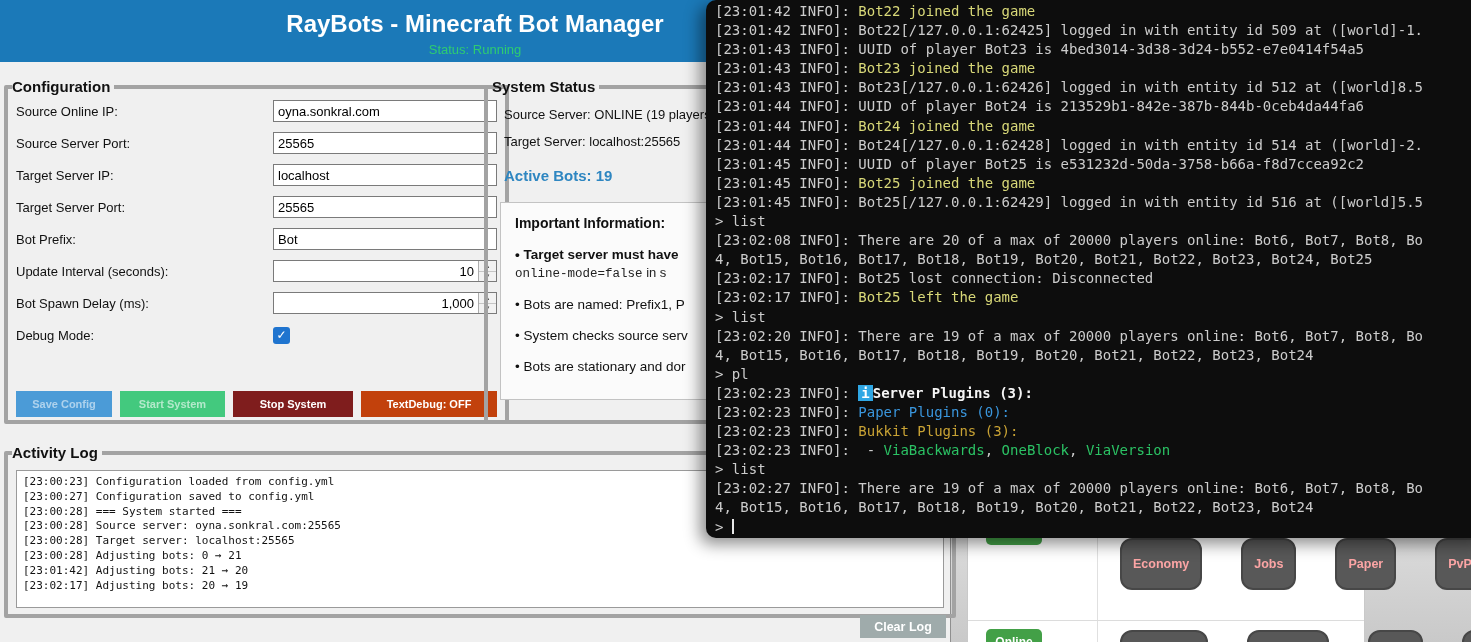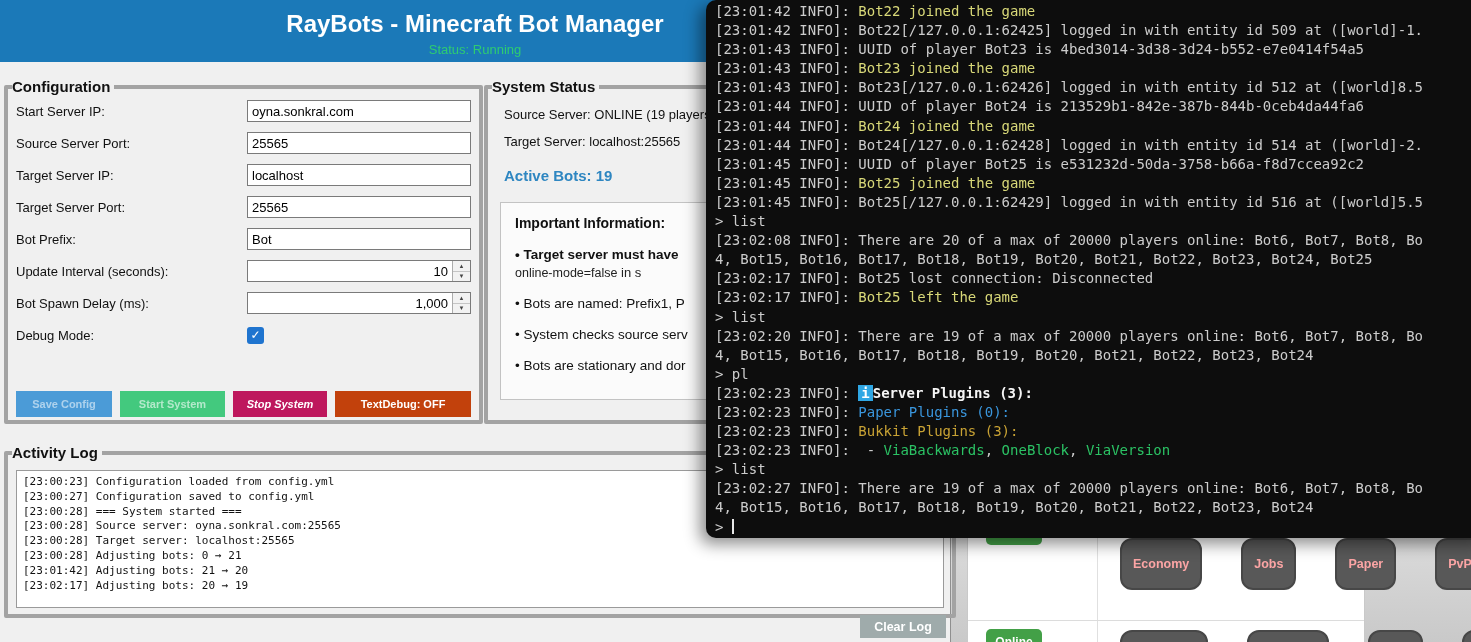--- a/index.html
+++ b/index.html
@@ -42,35 +42,35 @@
   .checkbox{
     width:17px;height:17px;background:#1f74cf;border-radius:3px;
     display:flex;align-items:center;justify-content:center;
   }
   .checkbox .check{color:#fff;font-size:12px;line-height:1;}
   .cb-slot{width:224px;display:flex;}
   .btnrow{display:flex;gap:8px;margin-top:40px;}
   .btn{height:26px;border:none;font-size:11px;font-weight:bold;font-family:"Liberation Sans",sans-serif;}
   .btn-save{width:96px;background:#4b9bd7;color:rgba(255,255,255,.55);}
   .btn-start{width:105px;background:#43c97e;color:rgba(255,255,255,.6);}
-  .btn-stop{width:94px;background:#be185d;color:#ffffff;font-style:italic;}
+  .btn-stop{width:120px;background:#7f1d1d;color:#ffffff;}
   .btn-text{width:136px;background:#c2410c;color:#ffffff;}
   
   .fs-status{left:484px;top:78px;width:450px;height:330px;}
   .ss-line{font-size:13px;color:#111;margin:12px 0 0 8px;}
   .ss-active{font-size:15px;font-weight:bold;color:#2e86c1;margin:18px 0 0 8px;}
   .info-box{
     margin:18px 0 0 4px;border:1px solid #c3c3c3;background:#fbfbfb;
     padding:12px 14px;height:198px;box-sizing:border-box;
   }
   .info-title{font-size:14px;font-weight:bold;color:#111;}
   .info-b{font-size:13.5px;color:#111;margin-top:16px;}
   .info-b1{font-weight:bold;}
   .info-code-line{font-size:13px;margin-top:3px;color:#222;}
-  .mono{font-family:Liberation Sans, sans-serif;font-size:12.5px;}
+  .mono{font-family:Liberation Mono, monospace;font-size:12.5px;}
   
   .fs-log{left:4px;top:444px;width:928px;height:158px;}
   .log-area{
     margin-top:9px;background:#ffffff;border:1px solid #9a9a9a;height:138px;
     padding:4px 6px;overflow:hidden;box-sizing:border-box;
   }
   .logline{font-family:"DejaVu Sans Mono",monospace;font-size:11px;line-height:14.8px;color:#111;white-space:pre;}
   .clear-btn{
     position:absolute;left:860px;top:615px;width:86px;height:23px;border:none;
     background:#9fabab;color:#fff;font-weight:bold;font-size:12.5px;font-family:"Liberation Sans",sans-serif;
@@ -147,21 +147,21 @@
 <div class="app-window">
   <div class="app-header">
     <div class="app-title">RayBots - Minecraft Bot Manager</div>
     <div class="app-status">Status: Running</div>
   </div>
 
   <fieldset class="fs-config">
     <legend>Configuration</legend>
 
     <div class="crow">
-      <span class="clabel">Start Server IP:</span>
+      <span class="clabel">Source Online IP:</span>
       <input class="cinput" value="oyna.sonkral.com" style="">
     </div>
     <div class="crow">
       <span class="clabel">Source Server Port:</span>
       <input class="cinput" value="25565" style="">
     </div>
     <div class="crow">
       <span class="clabel">Target Server IP:</span>
       <input class="cinput" value="localhost" style="">
     </div>

